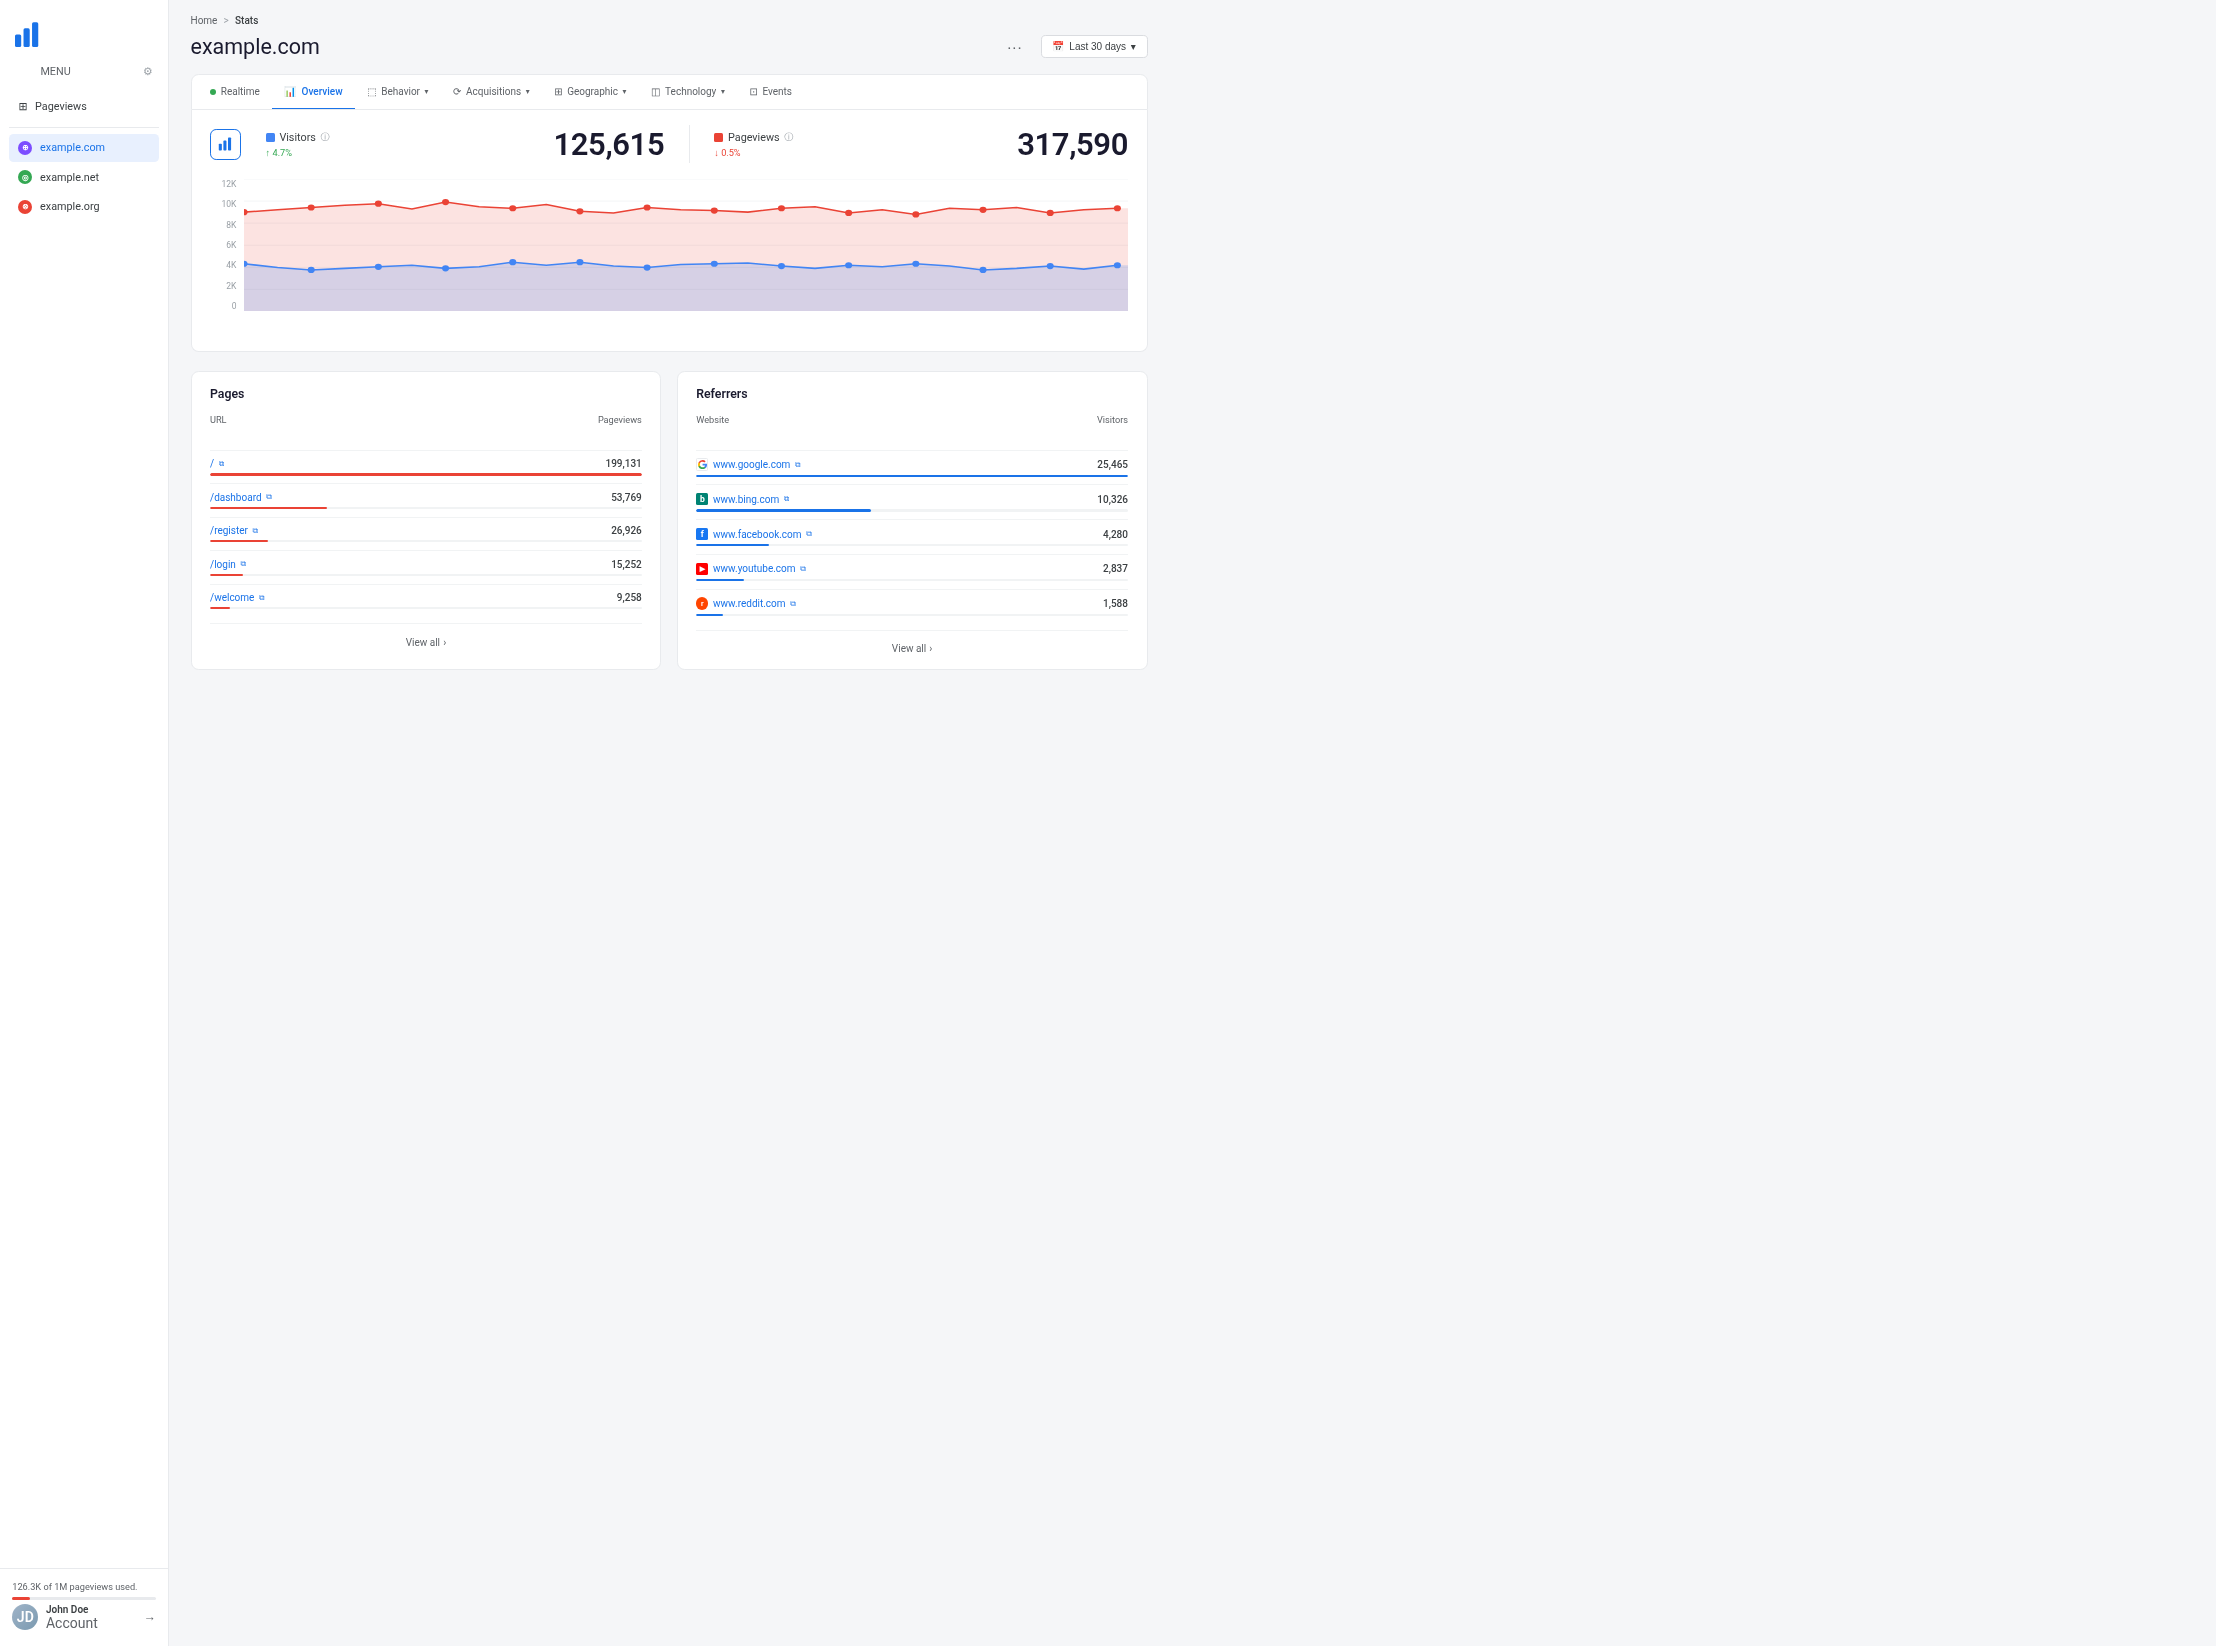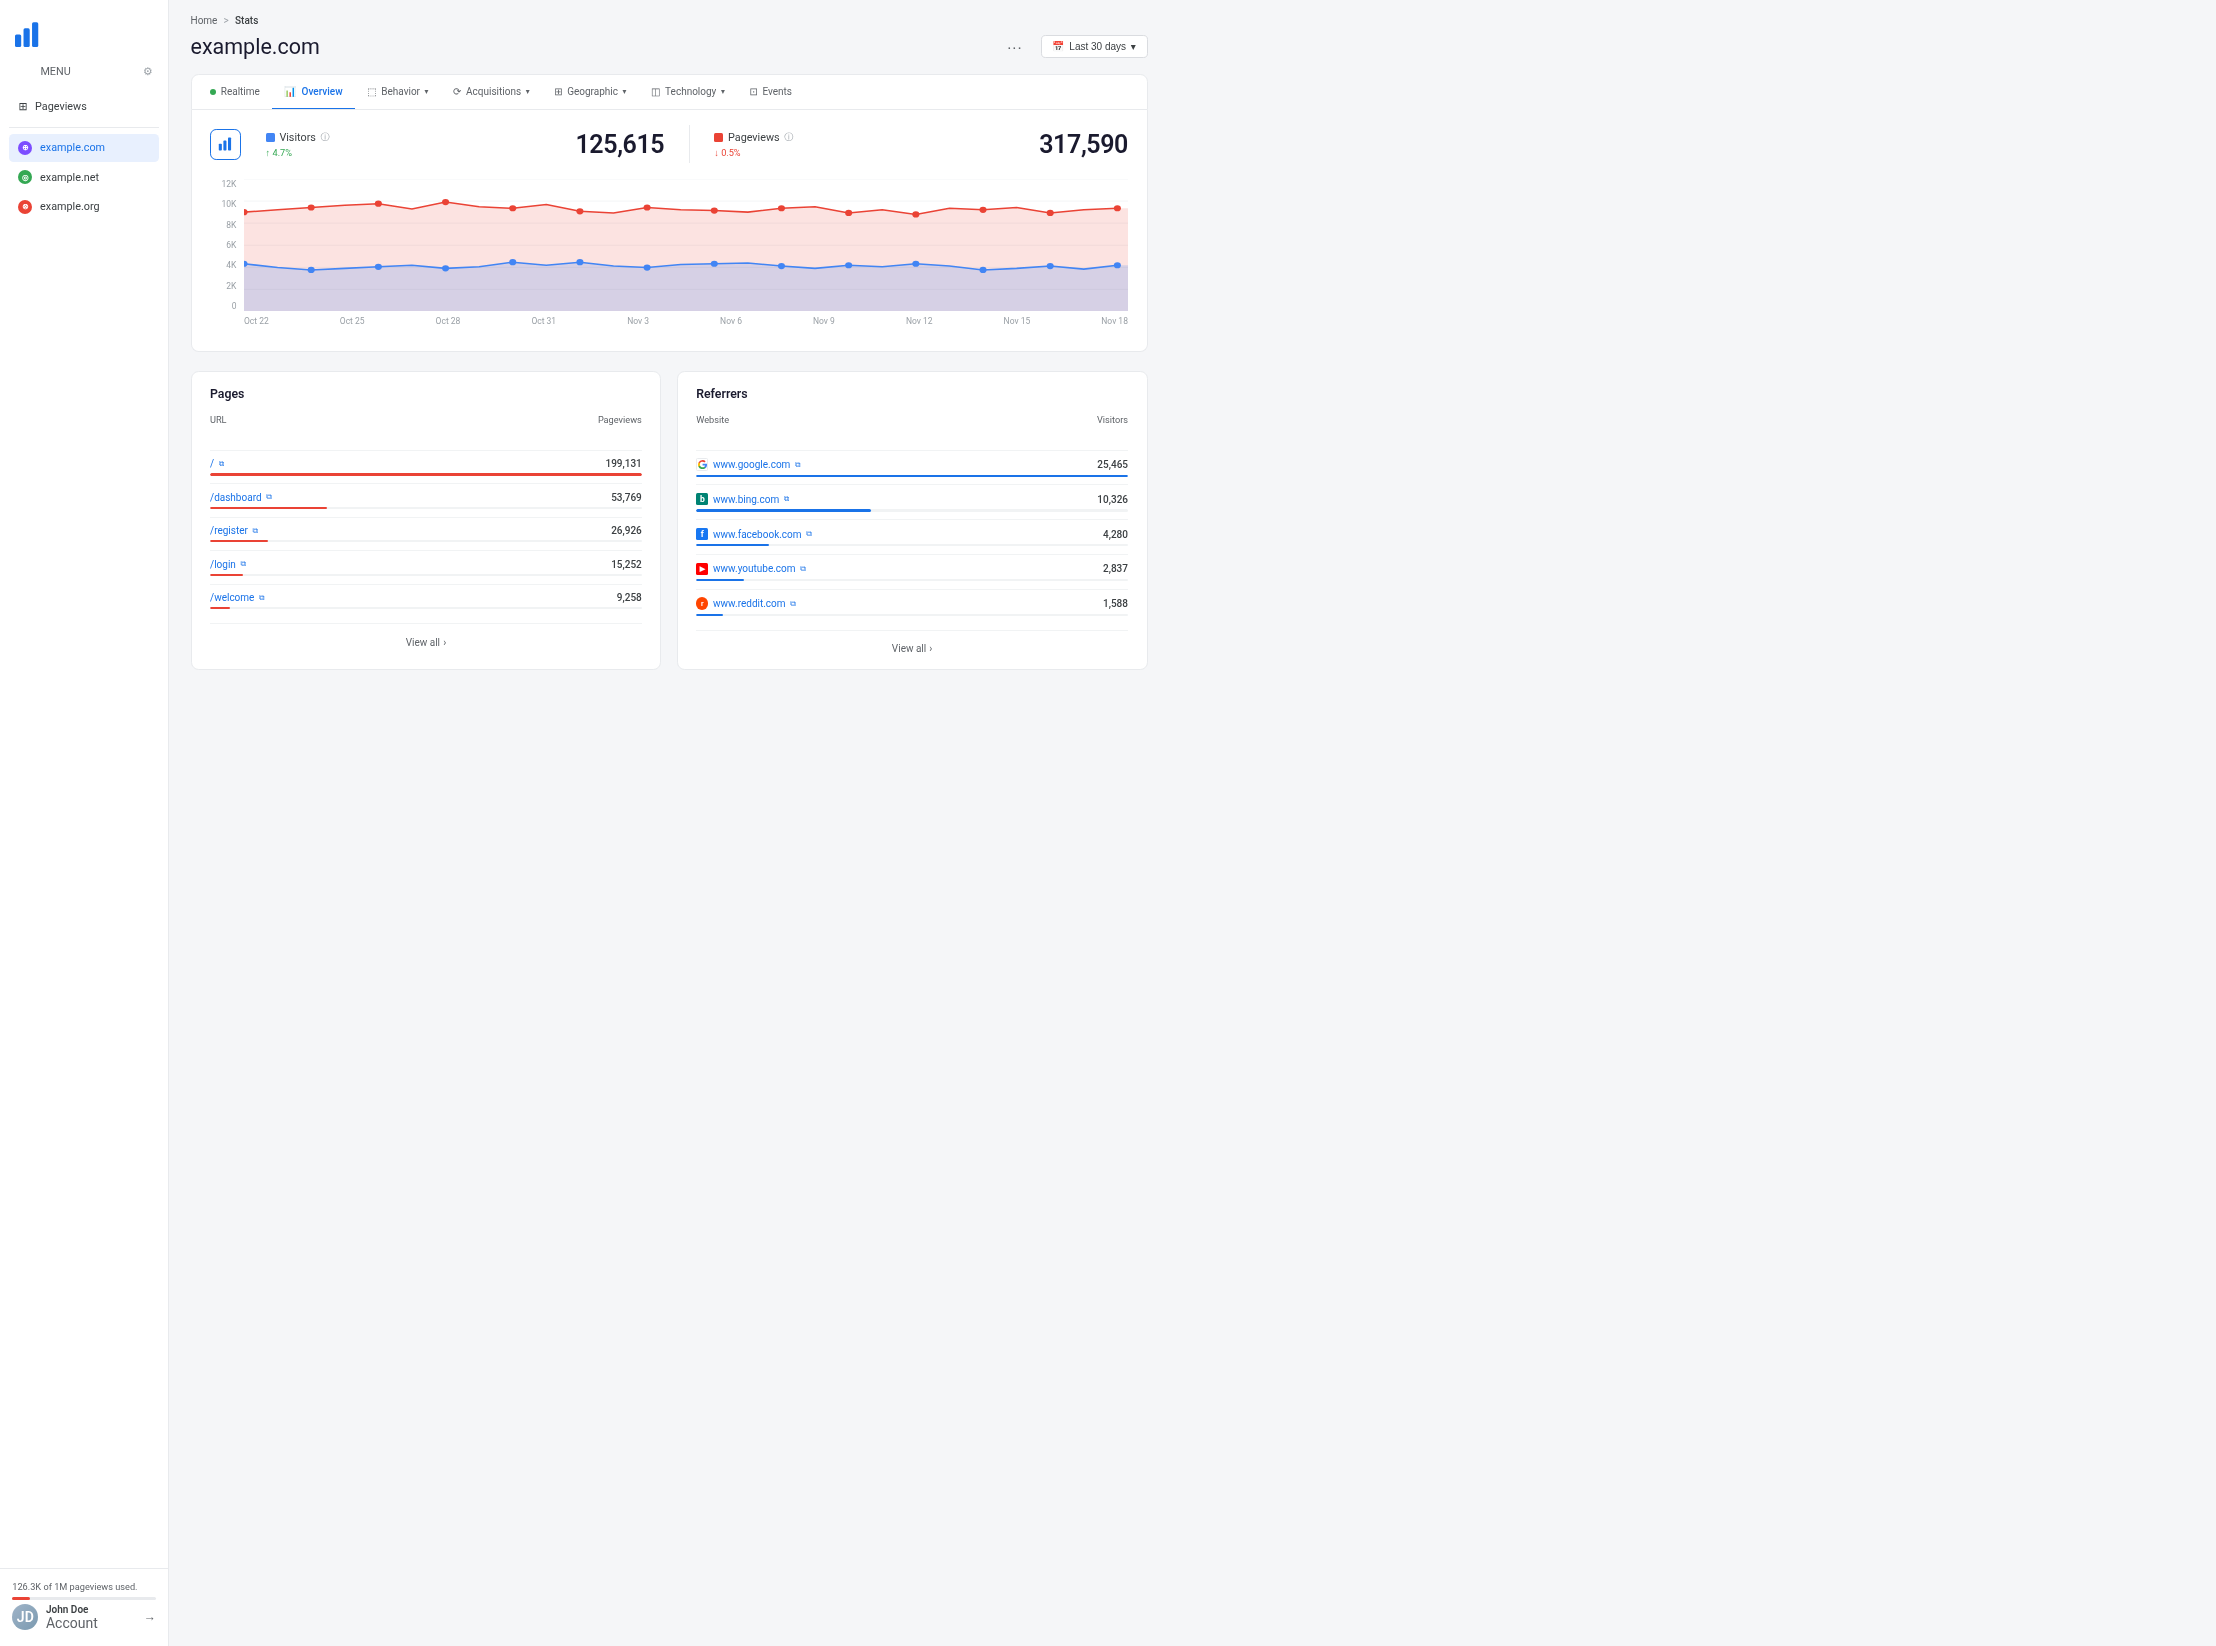--- a/index.html
+++ b/index.html
@@ -190,21 +190,21 @@
       flex-shrink: 0;
       margin-top: 3.1px;
     }
     .metric-label { display: flex; align-items: center; gap: 4.6px; font-size: 10.8px; color: #3c4043; }
     .metric-color-dot { width: 9.2px; height: 9.2px; border-radius: 1.5px; flex-shrink: 0; }
     .metric-dot-blue { background: #4285f4; }
     .metric-dot-red { background: #ea4335; }
     .metric-trend { font-size: 9.2px; display: flex; align-items: center; gap: 2.3px; }
     .trend-up { color: #34a853; }
     .trend-down { color: #ea4335; }
-    .metric-value { font-size: 25px; font-weight: 600; color: #1a1a2e; letter-spacing: -0.4px; margin-left: auto; align-self: center; }
+    .metric-value { font-size: 31px; font-weight: 600; color: #1a1a2e; letter-spacing: -0.4px; margin-left: auto; align-self: center; }
 
     
     .chart-container { position: relative; width: 100%; height: 154px; }
     .chart-labels-y {
       position: absolute;
       left: 0;
       top: 0;
       bottom: 21.5px;
       width: 31px;
       display: flex;
@@ -499,32 +499,20 @@
             <circle cx="456" cy="115" r="4" fill="#4285f4"></circle>
             <circle cx="532" cy="110" r="4" fill="#4285f4"></circle>
             <circle cx="608" cy="113" r="4" fill="#4285f4"></circle>
             <circle cx="684" cy="112" r="4" fill="#4285f4"></circle>
             <circle cx="760" cy="110" r="4" fill="#4285f4"></circle>
             <circle cx="836" cy="118" r="4" fill="#4285f4"></circle>
             <circle cx="912" cy="113" r="4" fill="#4285f4"></circle>
             <circle cx="988" cy="112" r="4" fill="#4285f4"></circle>
           </svg>
         </div>
-        <div class="chart-dates">
-          <span>Oct 22</span>
-          <span>Oct 25</span>
-          <span>Oct 28</span>
-          <span>Oct 31</span>
-          <span>Nov 3</span>
-          <span>Nov 6</span>
-          <span>Nov 9</span>
-          <span>Nov 12</span>
-          <span>Nov 15</span>
-          <span>Nov 18</span>
-        </div>
       </div>
     </div>
 
     <div class="panels-row">
 
       <div class="panel">
         <div class="panel-title">Pages</div>
         <div class="panel-table-header">
           <span>URL</span>
           <span>Pageviews</span>

